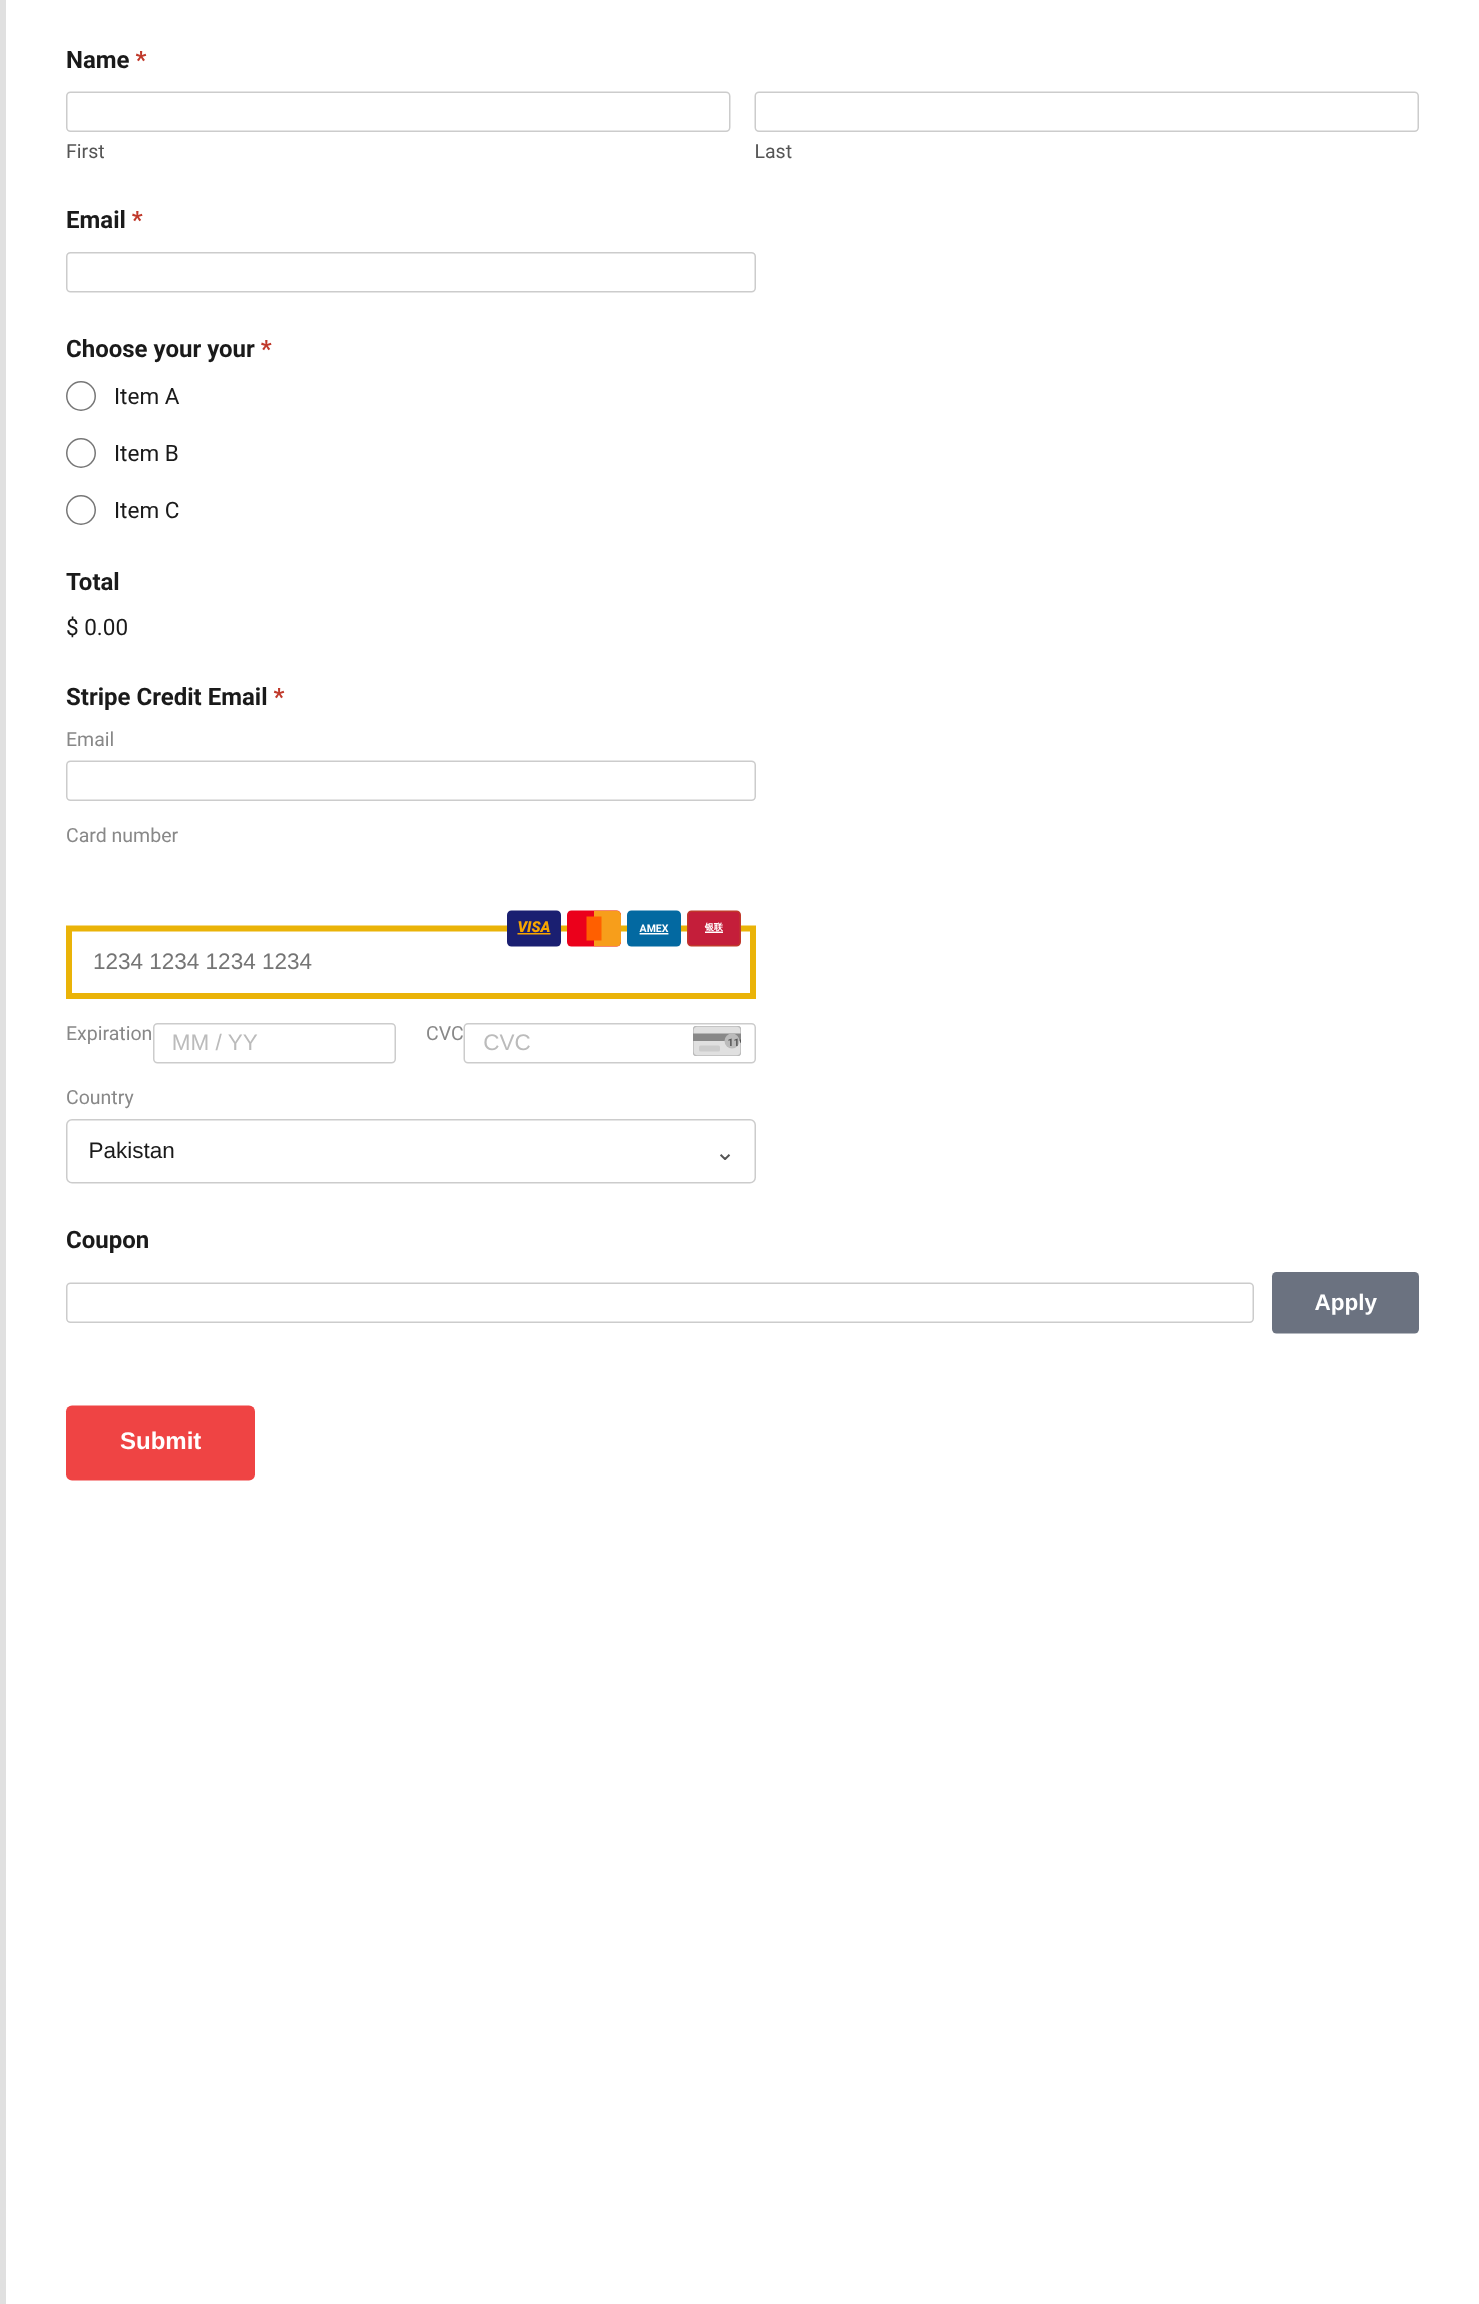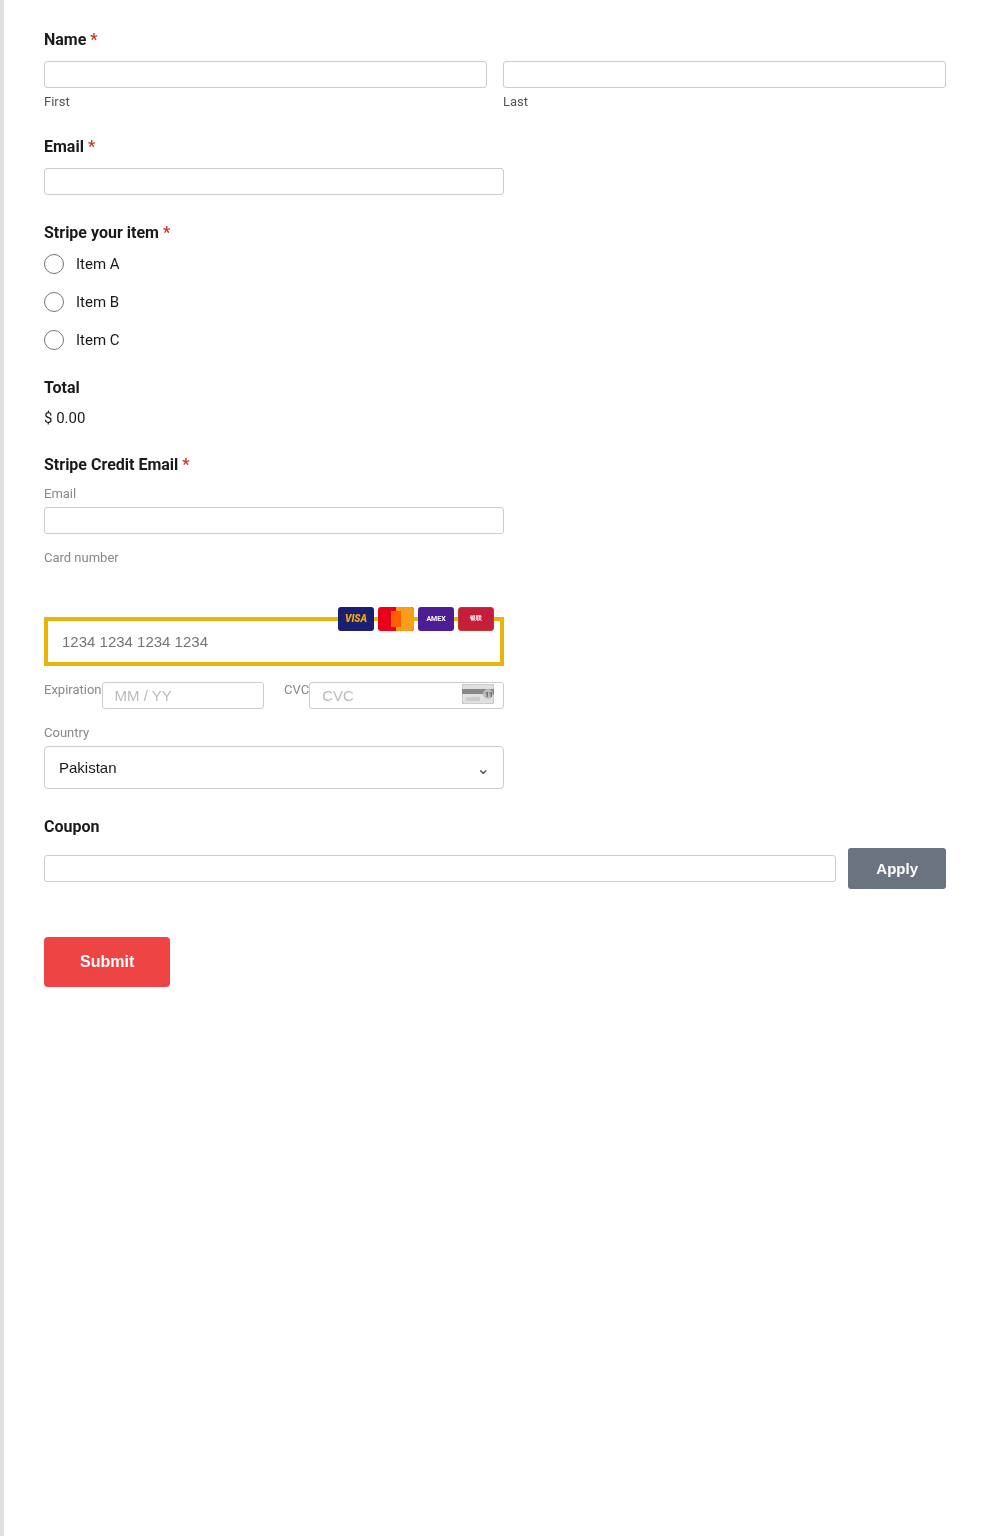--- a/index.html
+++ b/index.html
@@ -165,20 +165,21 @@
 
     .card-icon {
       width: 36px;
       height: 24px;
       border-radius: 3px;
       display: flex;
       align-items: center;
       justify-content: center;
       font-size: 8px;
       font-weight: bold;
+      text-decoration: underline;
     }
 
     .visa-icon {
       background: #1a1f71;
       color: #f7a600;
       font-size: 10px;
       font-style: italic;
       font-weight: 900;
     }
 
@@ -204,21 +205,21 @@
       width: 10px;
       height: 16px;
       background: #ff5f00;
       left: 50%;
       top: 50%;
       transform: translate(-50%, -50%);
       z-index: 1;
     }
 
     .amex-icon {
-      background: #4c1d95;
+      background: #0369a1;
       color: white;
       font-size: 7px;
       font-weight: bold;
     }
 
     .unionpay-icon {
       background: #c0392b;
       color: white;
       font-size: 6px;
       font-weight: bold;
@@ -355,21 +356,21 @@
   <div class="form-section">
     <div class="field-label">
       <span>Email</span>
       <span class="required-star">*</span>
     </div>
     <input type="email" class="email-full" style="">
   </div>
 
   <div class="form-section">
     <div class="field-label">
-      <span>Stripe your item</span>
+      <span>Choose your your</span>
       <span class="required-star">*</span>
     </div>
     <div class="radio-group">
       <label class="radio-option">
         <input type="radio" name="item" value="item-a" style="">
         <span class="radio-label">Item A</span>
       </label>
       <label class="radio-option">
         <input type="radio" name="item" value="item-b" style="">
         <span class="radio-label">Item B</span>

